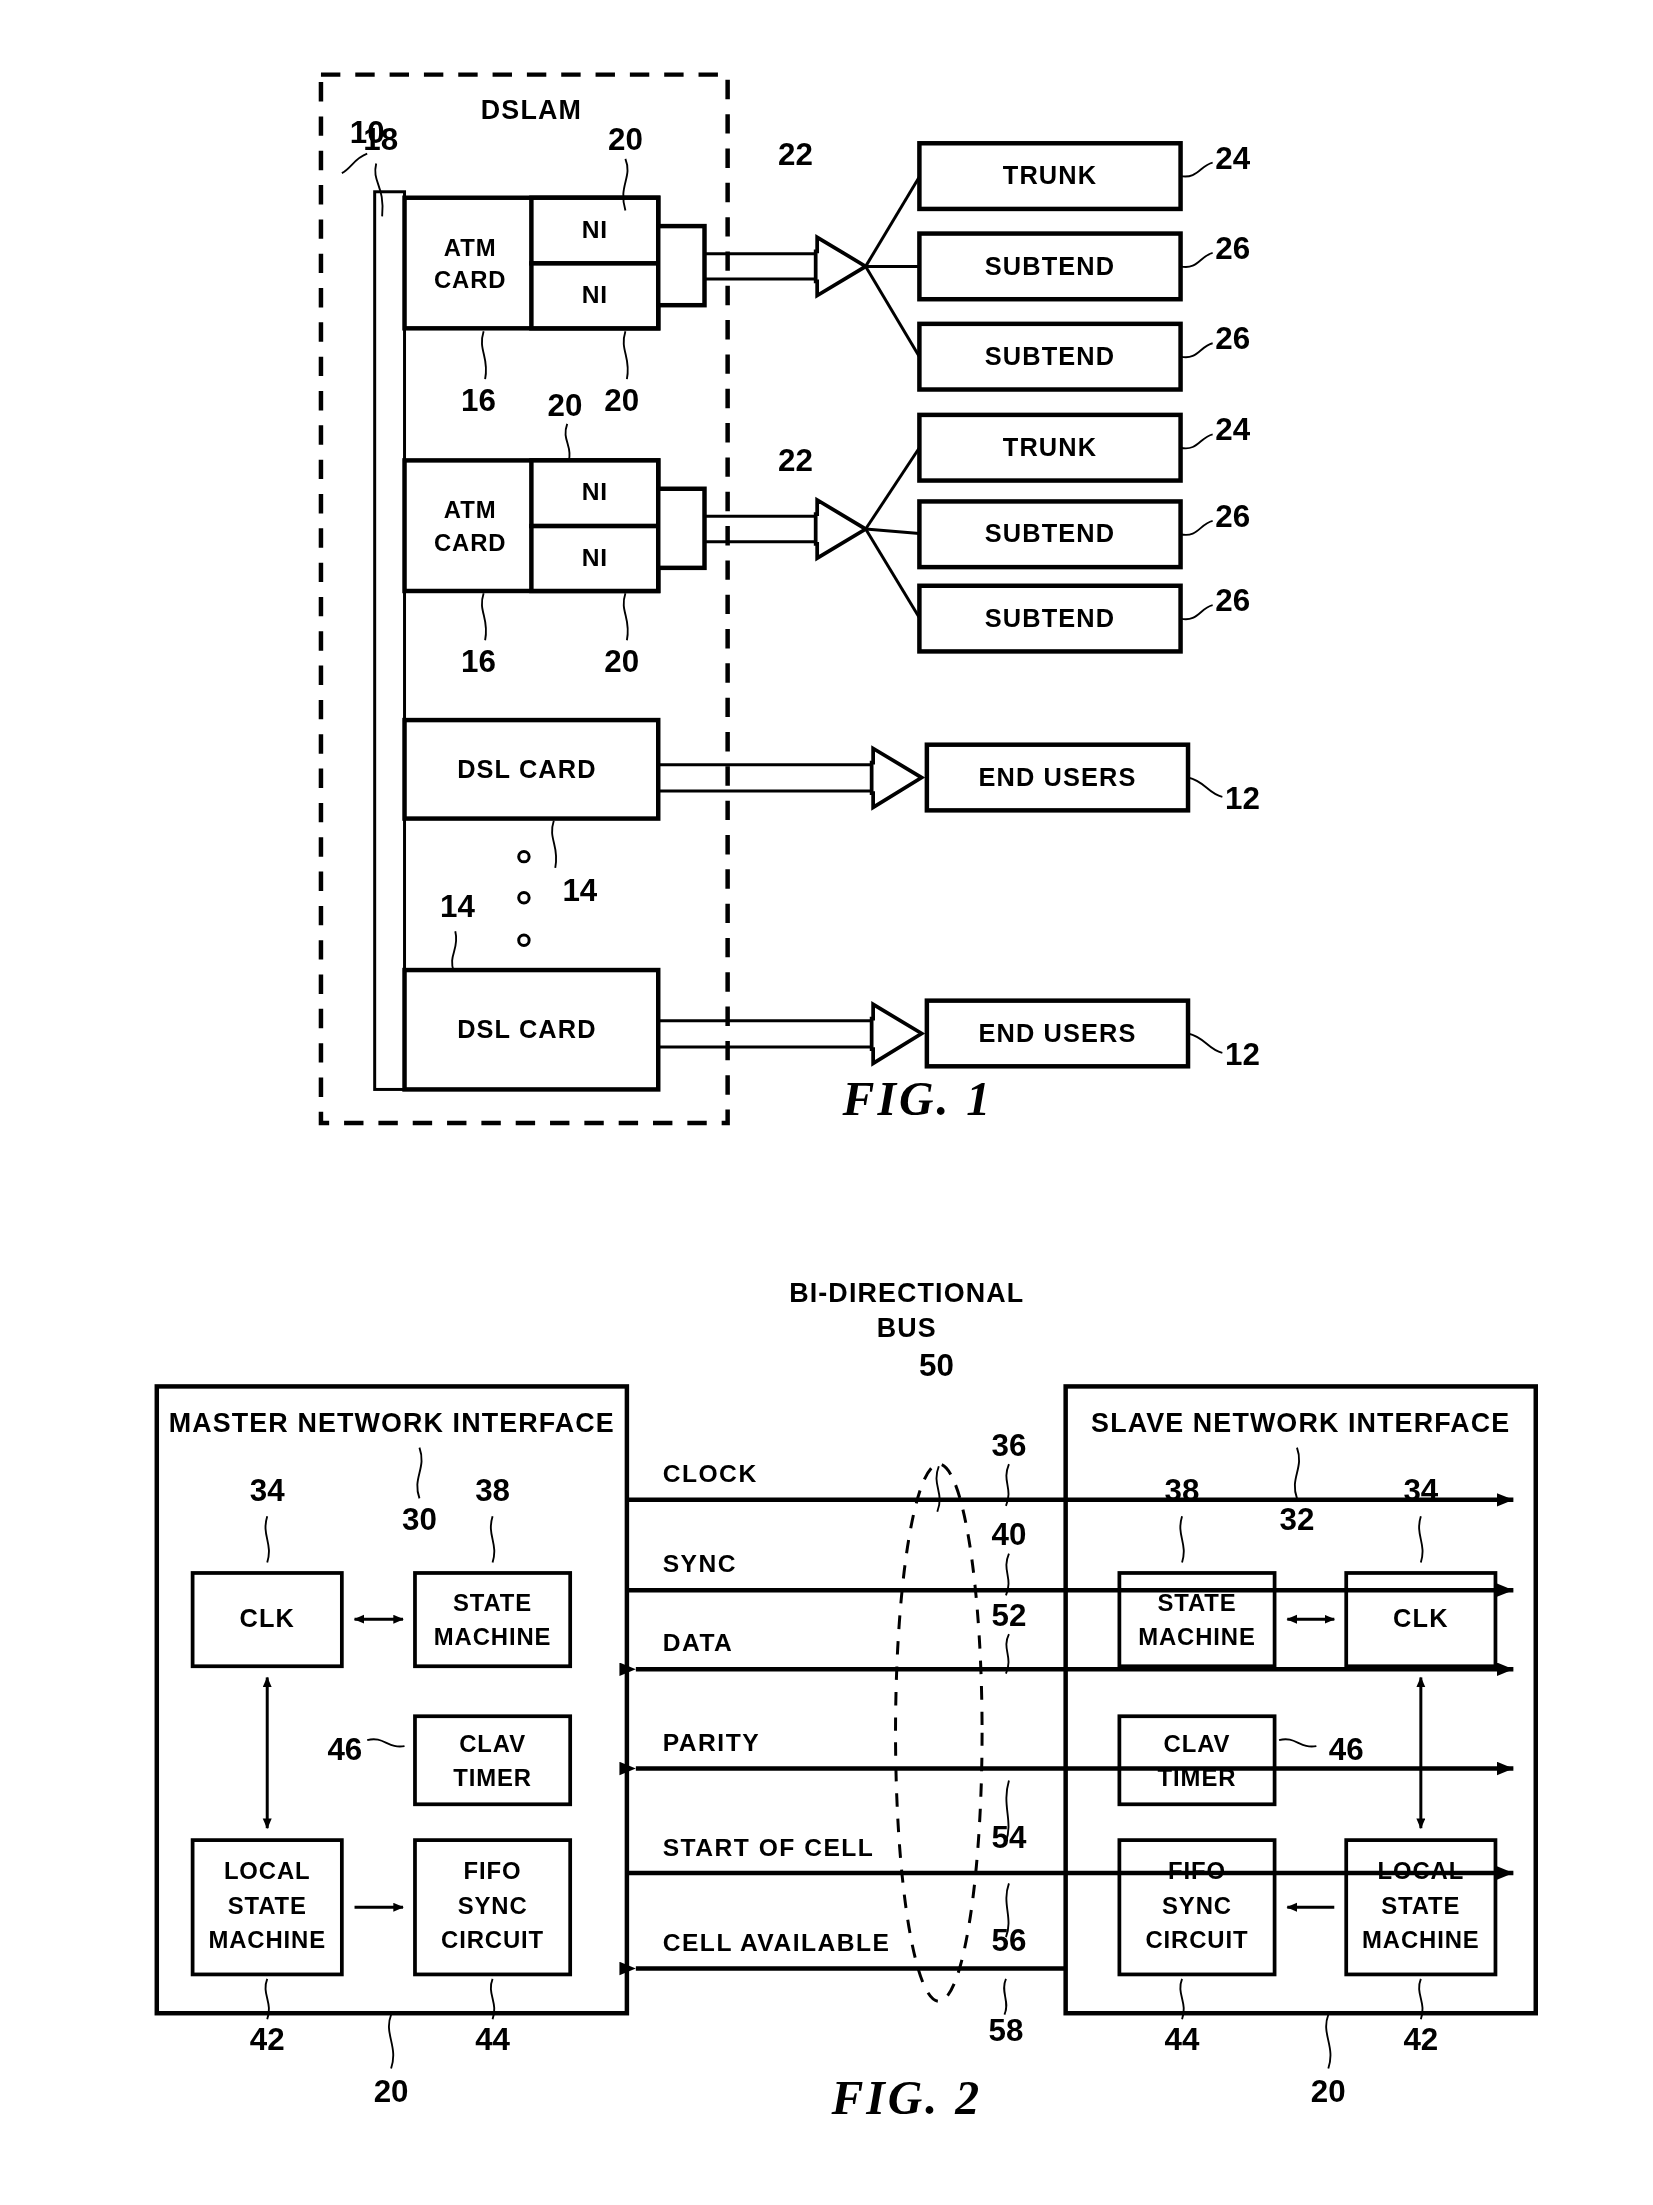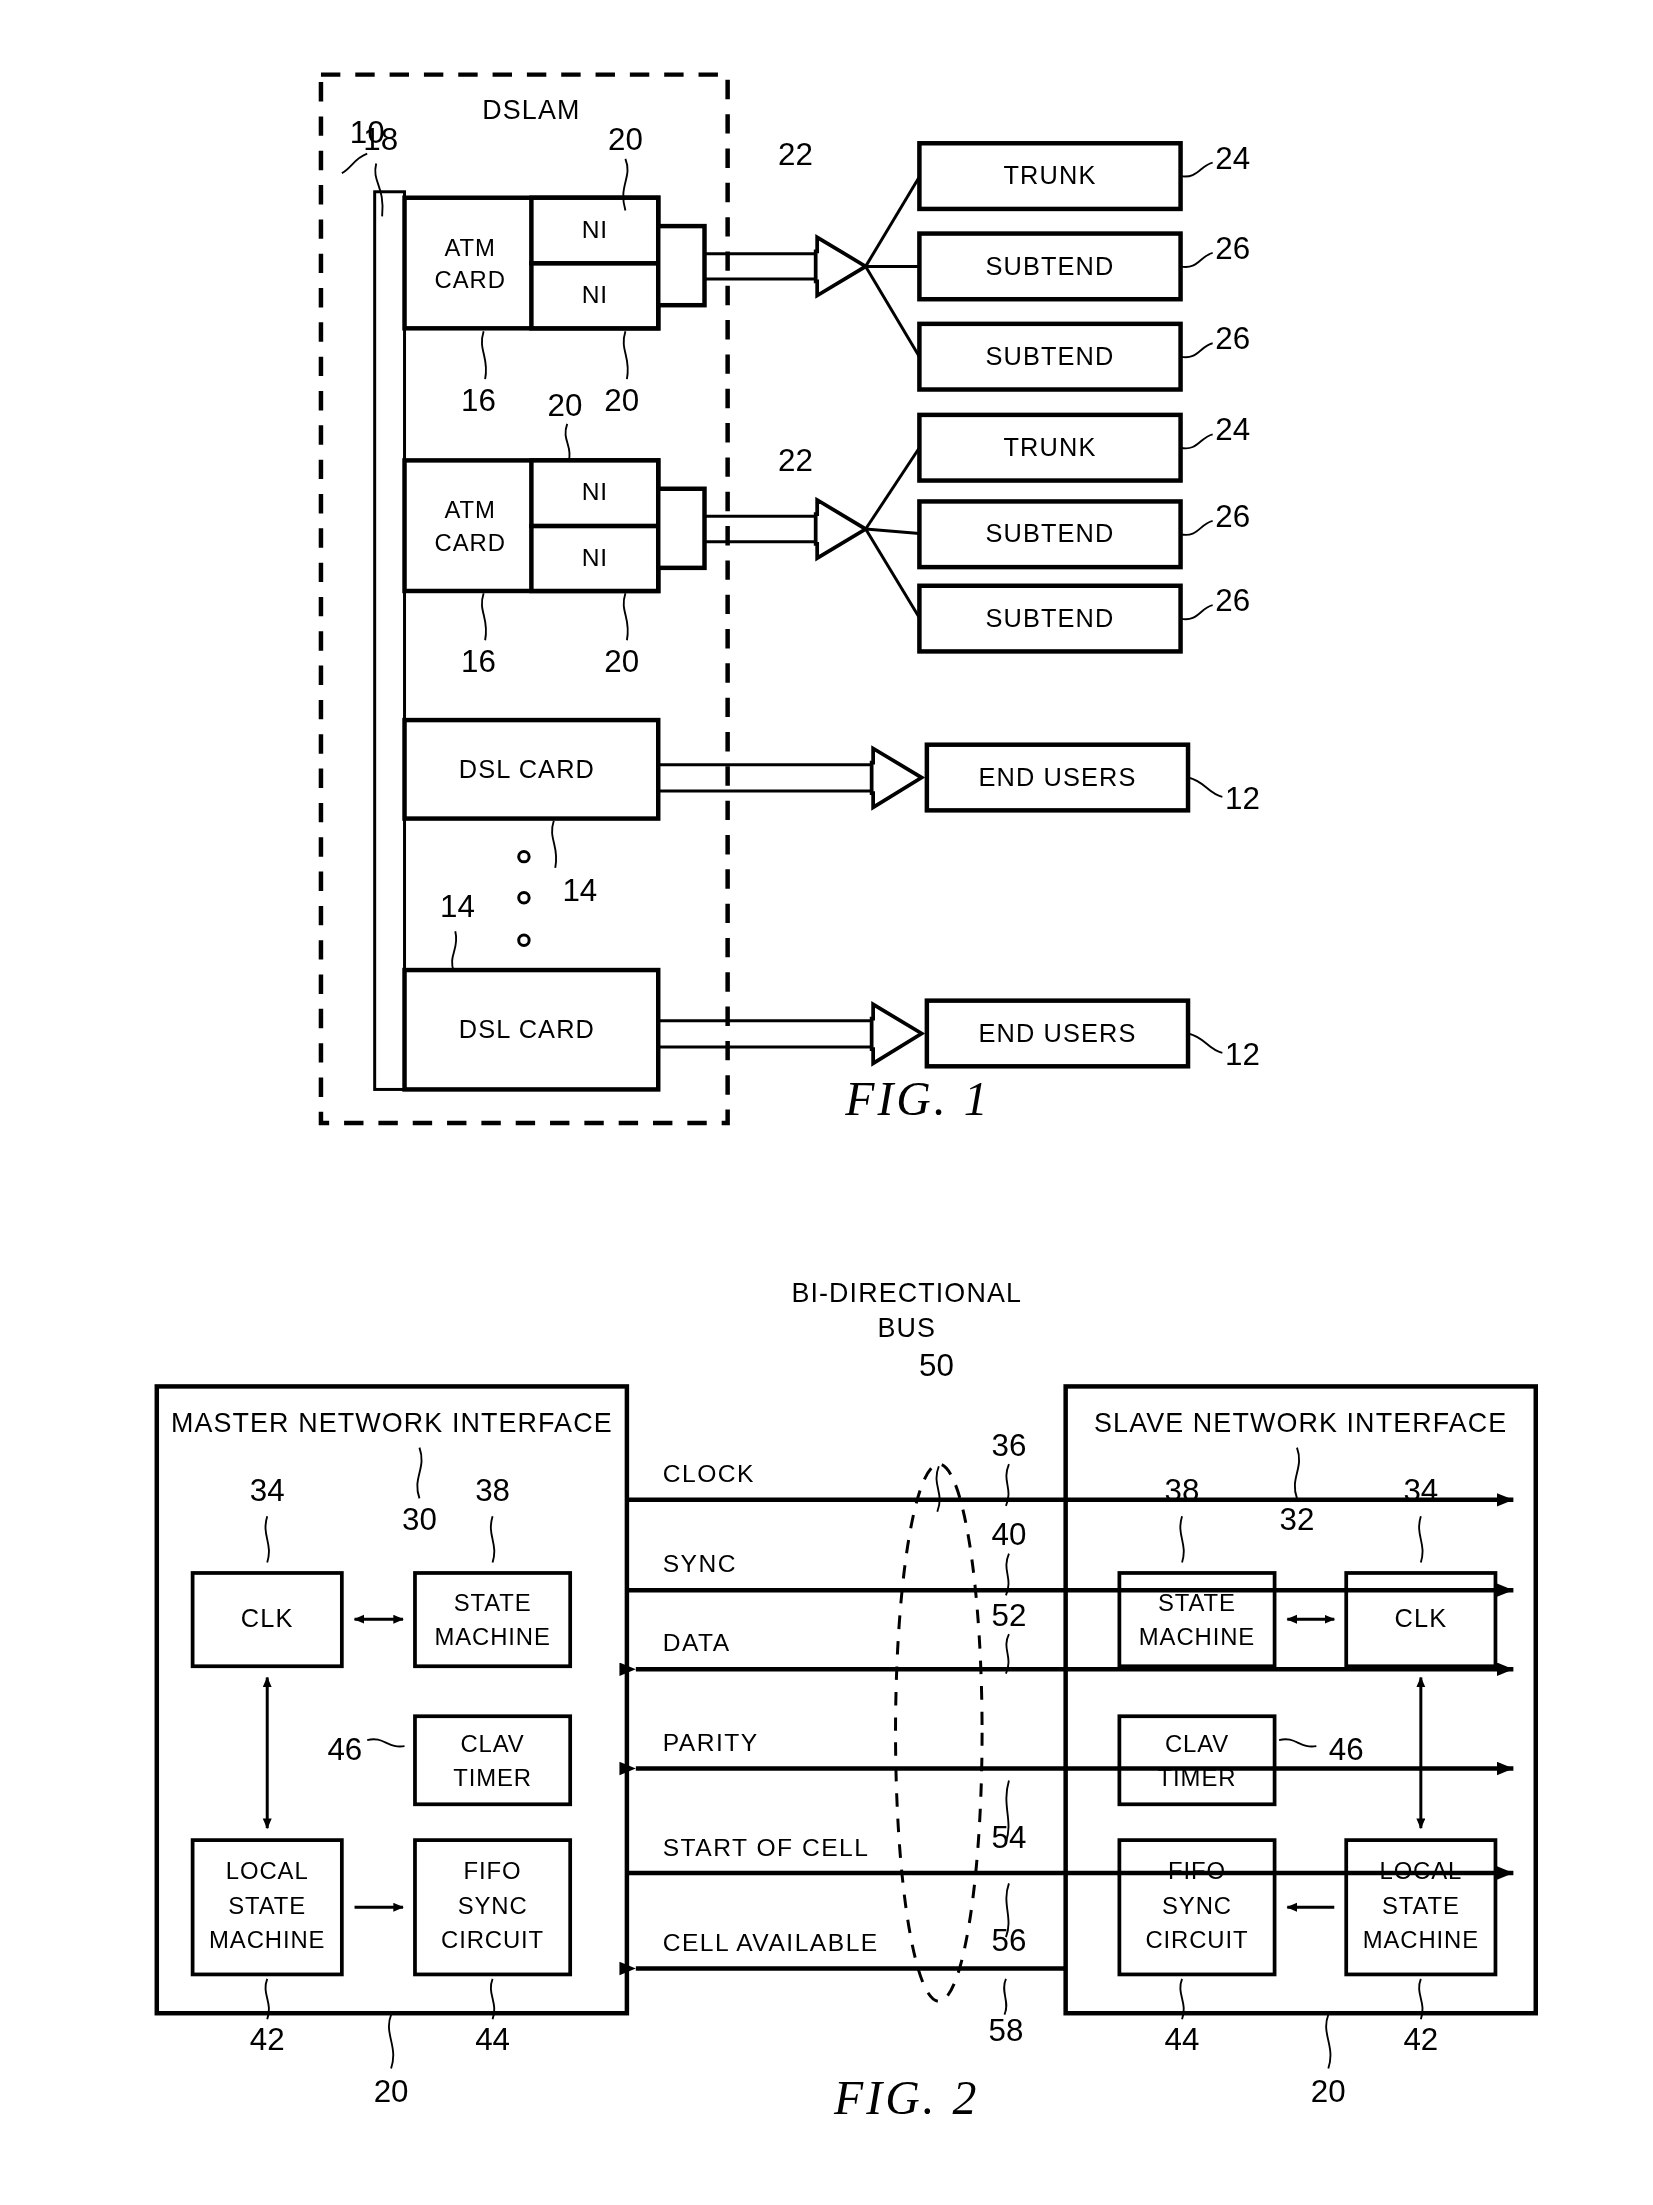--- a/index.html
+++ b/index.html
@@ -1,18 +1,18 @@
 <!DOCTYPE html>
 <html style="font-size:12px"><head>
 <meta charset="utf-8">
 <style>
   html,body{margin:0;padding:0;background:#fff;}
   body{width:1653px;height:2205px;position:relative;
        font-family:"Liberation Sans", sans-serif;color:#000;overflow:hidden;}
-  .stage{position:absolute;left:0;top:0;width:1653px;height:2205px;}
+  .stage{position:absolute;left:0;top:0;width:1653px;height:2205px;font-weight:bold;}
   svg{position:absolute;left:0;top:0;width:1653px;height:2205px;overflow:visible;}
   text{font-family:"Liberation Sans", sans-serif;fill:#000;}
   .boxlabel{font-size:34px;letter-spacing:1.5px;text-anchor:middle;dominant-baseline:middle;}
   .boxlabel-sm{font-size:32px;letter-spacing:1.2px;text-anchor:middle;dominant-baseline:middle;}
   .ni{font-size:33px;letter-spacing:1px;text-anchor:middle;dominant-baseline:middle;}
   .reflbl{font-size:42px;text-anchor:middle;dominant-baseline:middle;}
   .title{font-size:36px;letter-spacing:1.5px;text-anchor:middle;dominant-baseline:middle;}
   .siglbl{font-size:33px;letter-spacing:2px;dominant-baseline:middle;}
   .fignum{font-family:"Liberation Serif",serif;font-style:italic;font-size:64px;
           letter-spacing:4px;text-anchor:middle;dominant-baseline:middle;}

